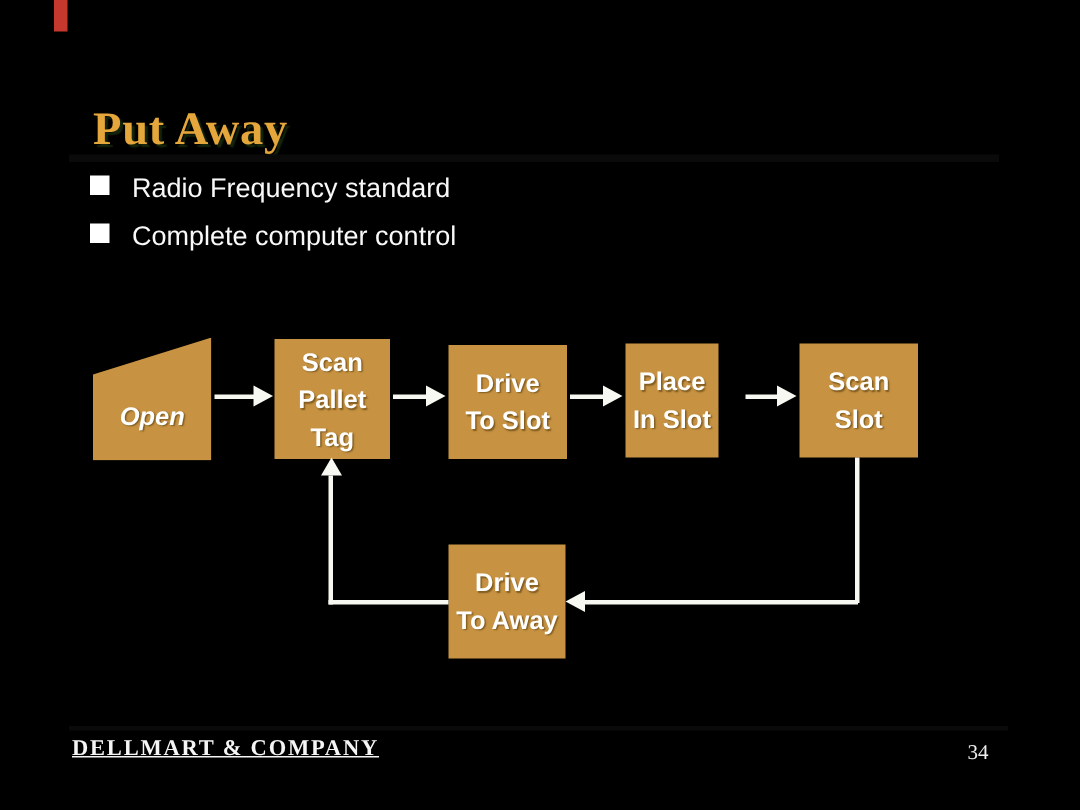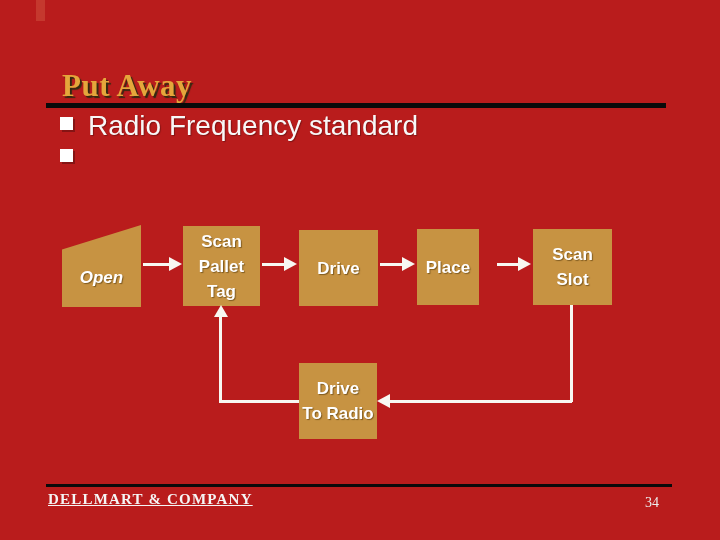--- a/index.html
+++ b/index.html
@@ -1,39 +1,39 @@
 <!DOCTYPE html>
 <html><head>
 <meta charset="utf-8">
 <style>
   * { margin:0; padding:0; box-sizing:border-box; }
   html,body { width:720px; height:540px; }
   .slide {
     position:relative; width:720px; height:540px;
-    background:#b91c1c; overflow:hidden;
+    background:#000000; overflow:hidden;
     font-family:"Liberation Sans", sans-serif;
   }
   .red-accent { position:absolute; left:36px; top:0; width:9px; height:21px; background:#C5382E; }
 
   .title {
     position:absolute; left:62px; top:68px;
     font-family:"Liberation Serif", serif; font-weight:bold;
     font-size:31px; color:#E5A63B; letter-spacing:0.5px;
     text-shadow:2px 2px 1px rgba(25,45,15,0.85);
   }
   .title-underline { position:absolute; left:46px; top:103px; width:620px; height:5px; background:#0A0A0A; }
 
   .bullets { position:absolute; left:60px; top:112px; list-style:none; }
   .bullet-row { display:flex; align-items:flex-start; height:32px; }
   .bullet-square {
     width:13px; height:13px; background:#FFFFFF; margin-top:5px; margin-right:15px;
     box-shadow:2px 2px 0 rgba(0,0,0,0.28); flex:0 0 13px;
   }
   .bullet-text {
-    color:#F8F8F8; font-size:28px; line-height:27px;
+    color:#F8F8F8; font-size:18px; line-height:27px;
     text-shadow:1px 1px 1px rgba(0,0,0,0.3);
   }
 
   .node {
     position:absolute; background:#C79342; color:#FFFFFF;
     font-weight:bold; font-size:17px; line-height:25px; text-align:center;
     display:flex; flex-direction:column; justify-content:center;
     text-shadow:1px 1px 1px rgba(70,45,5,0.55);
   }
   .node span { display:block; }
@@ -73,44 +73,47 @@
   <h1 class="title">Put Away</h1>
   <div class="title-underline"></div>
 
   <ul class="bullets">
     <li class="bullet-row">
       <span class="bullet-square"></span>
       <span class="bullet-text">Radio Frequency standard</span>
     </li>
     <li class="bullet-row">
       <span class="bullet-square"></span>
+      <span class="bullet-text">Complete computer control</span>
     </li>
   </ul>
 
   <div class="node" id="node-open-close">
     <span>Open</span>
   </div>
   <div class="node" id="node-scan-pallet">
     <span>Scan</span>
     <span>Pallet</span>
     <span>Tag</span>
   </div>
   <div class="node" id="node-drive-slot">
     <span>Drive</span>
+    <span>To Slot</span>
   </div>
   <div class="node" id="node-place-slot">
     <span>Place</span>
+    <span>In Slot</span>
   </div>
   <div class="node" id="node-scan-slot">
     <span>Scan</span>
     <span>Slot</span>
   </div>
   <div class="node" id="node-drive-dock">
     <span>Drive</span>
-    <span>To Radio</span>
+    <span>To Away</span>
   </div>
 
   <div class="h-line" style="left:143px; top:263px; width:28px;"></div>
   <div class="head head-right" style="left:169px; top:257px;"></div>
 
   <div class="h-line" style="left:262px; top:263px; width:24px;"></div>
   <div class="head head-right" style="left:284px; top:257px;"></div>
 
   <div class="h-line" style="left:380px; top:263px; width:24px;"></div>
   <div class="head head-right" style="left:402px; top:257px;"></div>

